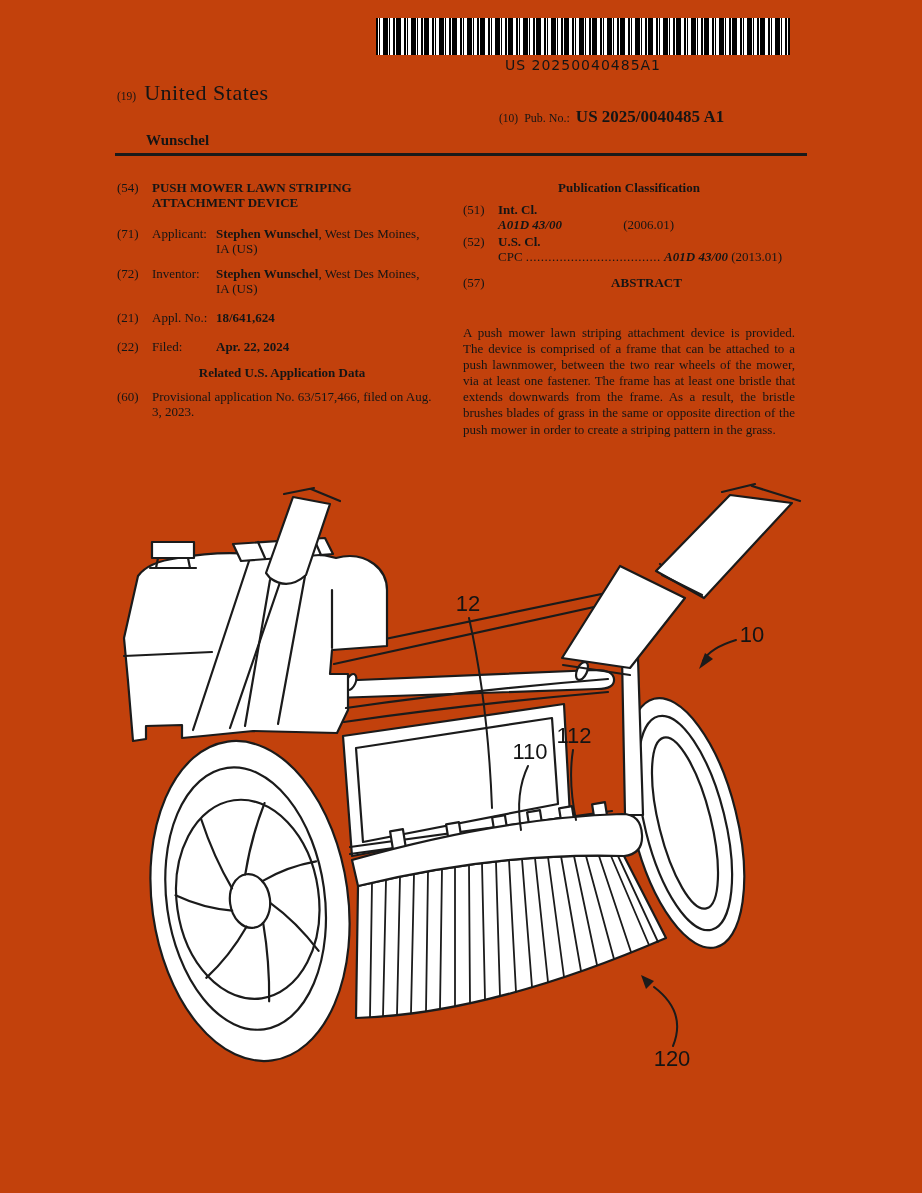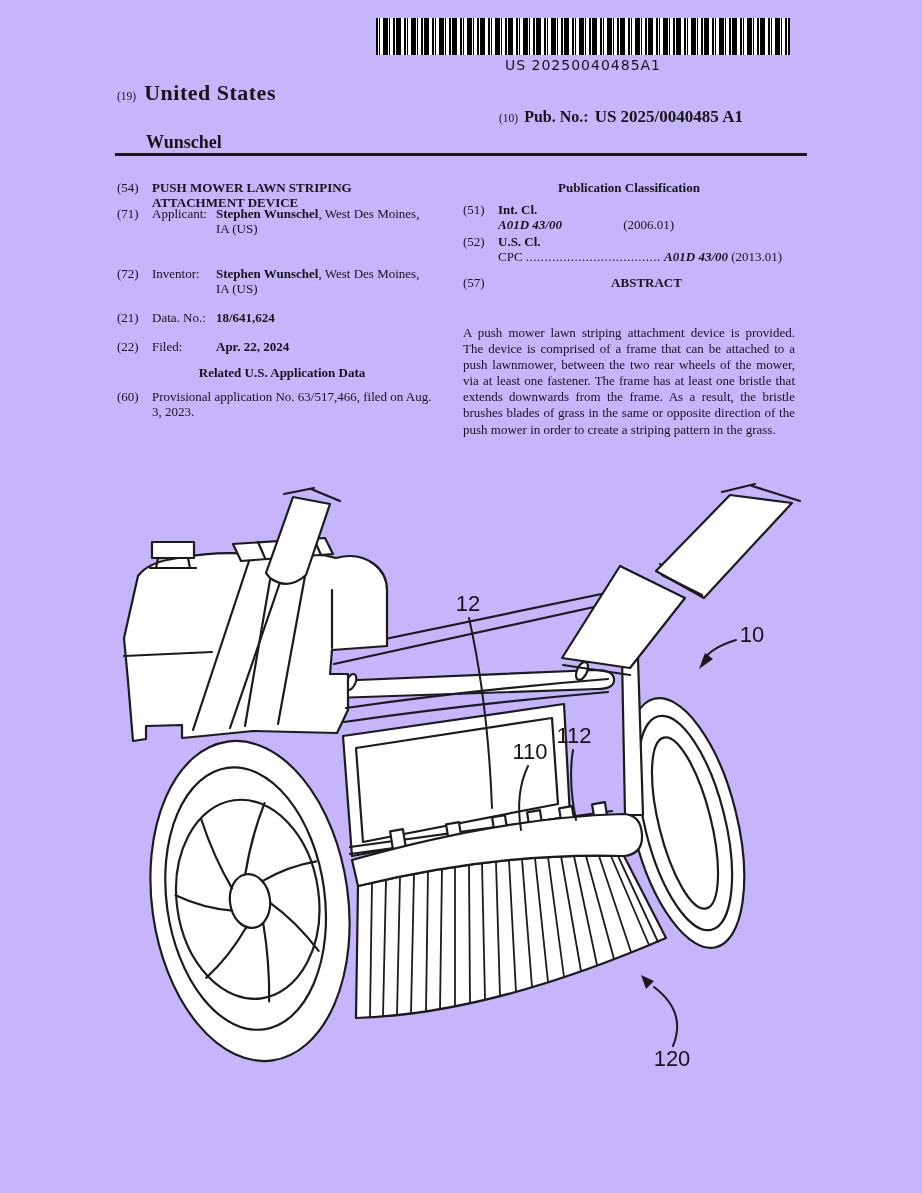--- a/index.html
+++ b/index.html
@@ -1,36 +1,36 @@
 <!DOCTYPE html>
 <html><head>
 <meta charset="utf-8">
 <style>
   html,body{margin:0;padding:0;background:#e8e8e8;}
-  .page{position:relative;width:922px;height:1193px;background:#c4b5fd;margin:0 auto;
+  .page{position:relative;width:922px;height:1193px;background:#c2410c;margin:0 auto;
         font-family:"Liberation Serif",serif;color:#151515;overflow:hidden;}
   
   .barcode{position:absolute;left:376px;top:18px;width:414px;height:37px;
     background:repeating-linear-gradient(90deg,
       #000 0 2px,#fff 2px 3px,#000 3px 4px,#fff 4px 7px,
       #000 7px 12px,#fff 12px 13px,#000 13px 14px,#fff 14px 17px,
       #000 17px 19px,#fff 19px 20px,#000 20px 25px,#fff 25px 28px);}
   .barcode-caption{position:absolute;left:376px;top:57px;width:414px;text-align:center;
     font-family:"DejaVu Sans",sans-serif;font-size:14px;letter-spacing:1px;}
   
   .hrow{position:absolute;display:flex;align-items:baseline;}
   .code-sm{font-size:11.5px;white-space:nowrap;}
   .h-country{left:117px;top:80px;}
-  .h-country .big{font-size:22px;font-weight:bold;margin-left:8px;letter-spacing:0.5px;}
+  .h-country .big{font-size:22px;font-weight:normal;margin-left:8px;letter-spacing:0.5px;}
   .h-kind{left:115px;top:104px;}
   .h-kind .big{font-size:22.5px;font-weight:bold;margin-left:7px;letter-spacing:0.3px;}
-  .h-surname{position:absolute;left:146px;top:132px;font-size:18px;font-weight:bold;}
+  .h-surname{position:absolute;left:146px;top:132px;font-size:15px;font-weight:bold;}
   .h-right{position:absolute;left:499px;top:107px;width:293px;}
   .h-right .r1,.h-right .r2{display:flex;align-items:baseline;}
-  .h-right .r1 .lbl{font-size:16px;font-weight:bold;margin-left:6px;white-space:nowrap;}
+  .h-right .r1 .lbl{font-size:12px;font-weight:normal;margin-left:6px;white-space:nowrap;}
   .h-right .r1 .val{font-size:17px;font-weight:bold;margin-left:6px;white-space:nowrap;}
   .h-right .r2{margin-top:2px;}
   .h-right .r2 .lbl{font-size:16px;font-weight:bold;margin-left:6px;}
   .h-right .r2 .val{font-size:17px;font-weight:bold;margin-left:auto;}
   .rule{position:absolute;left:115px;top:153px;width:692px;height:2.5px;background:#1a1a1a;}
   
   .col{position:absolute;font-size:13px;line-height:15.2px;}
   .col-left{left:117px;top:178px;width:330px;}
   .col-right{left:463px;top:178px;width:332px;}
   .entry{position:absolute;display:flex;width:100%;}
@@ -73,39 +73,39 @@
   <div class="rule"></div>
 
   <div class="col col-left">
     <div class="entry" style="top:2px">
       <span class="c">(54)</span>
       <span class="val b">
         <span>PUSH MOWER LAWN STRIPING</span><br>
         <span>ATTACHMENT DEVICE</span>
       </span>
     </div>
-    <div class="entry" style="top:28px">
+    <div class="entry" style="top:48px">
       <span class="c">(71)</span>
       <span class="lbl">Applicant:</span>
       <span class="val">
         <b>Stephen Wunschel</b><span>, West Des Moines,</span><br>
         <span>IA (US)</span>
       </span>
     </div>
     <div class="entry" style="top:88px">
       <span class="c">(72)</span>
       <span class="lbl">Inventor:</span>
       <span class="val">
         <b>Stephen Wunschel</b><span>, West Des Moines,</span><br>
         <span>IA (US)</span>
       </span>
     </div>
     <div class="entry" style="top:132px">
       <span class="c">(21)</span>
-      <span class="lbl">Data. No.:</span>
+      <span class="lbl">Appl. No.:</span>
       <span class="val b">18/641,624</span>
     </div>
     <div class="entry" style="top:161px">
       <span class="c">(22)</span>
       <span class="lbl">Filed:</span>
       <span class="val b">Apr. 22, 2024</span>
     </div>
     <div class="center-head" style="top:187px">Related U.S. Application Data</div>
     <div class="entry" style="top:211px">
       <span class="c">(60)</span>

